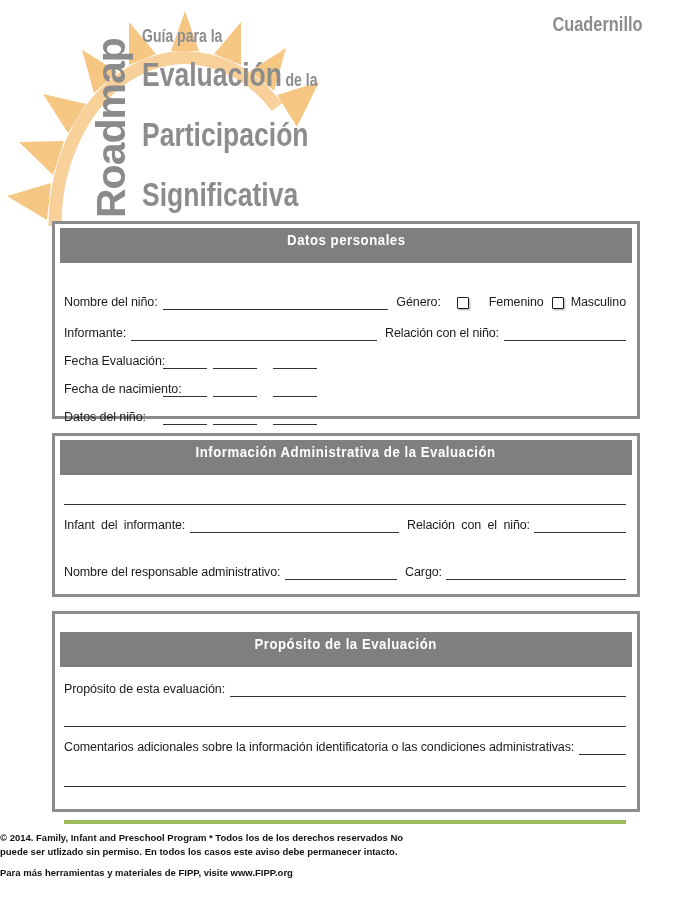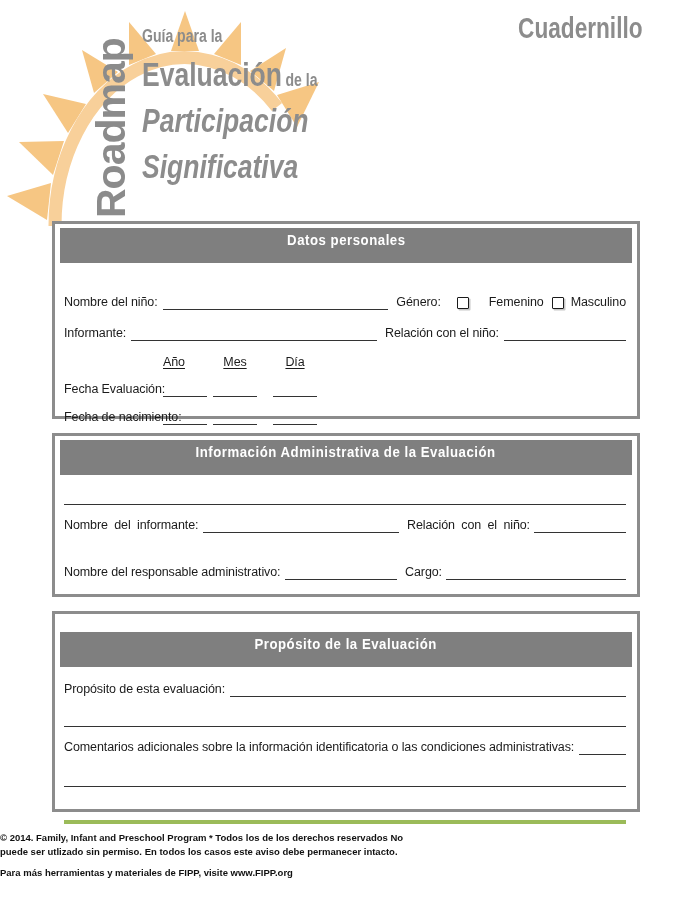--- a/index.html
+++ b/index.html
@@ -15,24 +15,24 @@
     font-size:41px; font-weight:700; letter-spacing:-1px; color:#8b8b8b;
     display:flex; align-items:center;
   }
   #titles { position:absolute; left:142px; top:26px; z-index:2; color:#8c8c8c; }
   #titles .tline { display:block; }
   .cond { display:inline-block; transform:scaleX(0.78); transform-origin:0 50%; white-space:nowrap; }
   .t-small { font-size:18px; font-weight:700; }
   .t-big   { font-size:34px; font-weight:700; line-height:36px; }
   .t-suffix{ font-size:18px; font-weight:700; }
   #titles .m1 { margin-top:9px; }
-  #titles .m2 { margin-top:10px;font-style:italic; }
+  #titles .m2 { margin-top:24px; }
   #booklet {
     position:absolute; right:48px; top:12px; z-index:2;
-    font-size:29px; font-weight:700; color:#8c8c8c;
+    font-size:21px; font-weight:700; color:#8c8c8c;
   }
   #booklet .cond { transform-origin:100% 50%; }
   
   .box { position:absolute; left:52px; width:582px; border:3px solid #8c8c8c; background:#fff; box-sizing:content-box; }
   #box-datos { top:221px; height:192px; }
   #box-admin { top:433px; height:158px; }
   #box-prop  { top:611px; height:195px; }
   .bar {
     margin:4px 5px 0 5px; height:35px; background:#7f7f7f;
     color:#fff; text-align:center; line-height:23px;
@@ -122,25 +122,20 @@
         <span class="lbl g-f">Femenino</span>
         <span class="cb g-cb2"></span>
         <span class="lbl g-m">Masculino</span>
       </div>
       <div class="row mt16">
         <span class="lbl">Informante:</span>
         <span class="line fl"></span>
         <span class="lbl g-label">Relación con el niño:</span>
         <span class="line w122"></span>
       </div>
-      <div class="date-head">
-        <span class="dh">Año</span>
-        <span class="dh c gap1">Mes</span>
-        <span class="dh c gap2">Día</span>
-      </div>
       <div class="date-row">
         <span class="lbl">Fecha Evaluación:</span>
         <span class="dcol"></span>
         <span class="dcol gap1"></span>
         <span class="dcol gap2"></span>
       </div>
       <div class="date-row">
         <span class="lbl">Fecha de nacimiento:</span>
         <span class="dcol"></span>
         <span class="dcol gap1"></span>
@@ -153,21 +148,21 @@
         <span class="dcol gap2"></span>
       </div>
     </div>
   </div>
 
   <div class="box" id="box-admin">
     <div class="bar"><span class="cond">Información Administrativa de la Evaluación</span></div>
     <div class="content">
       <div class="line full"></div>
       <div class="row mt13">
-        <span class="lbl wsp">Nombre del informante:</span>
+        <span class="lbl wsp">Infant del informante:</span>
         <span class="line fl"></span>
         <span class="lbl wsp g-label">Relación con el niño:</span>
         <span class="line w92"></span>
       </div>
       <div class="row mt14">
         <span class="lbl">Nombre del responsable administrativo:</span>
         <span class="line fl"></span>
         <span class="lbl g-label">Cargo:</span>
         <span class="line w180"></span>
       </div>

